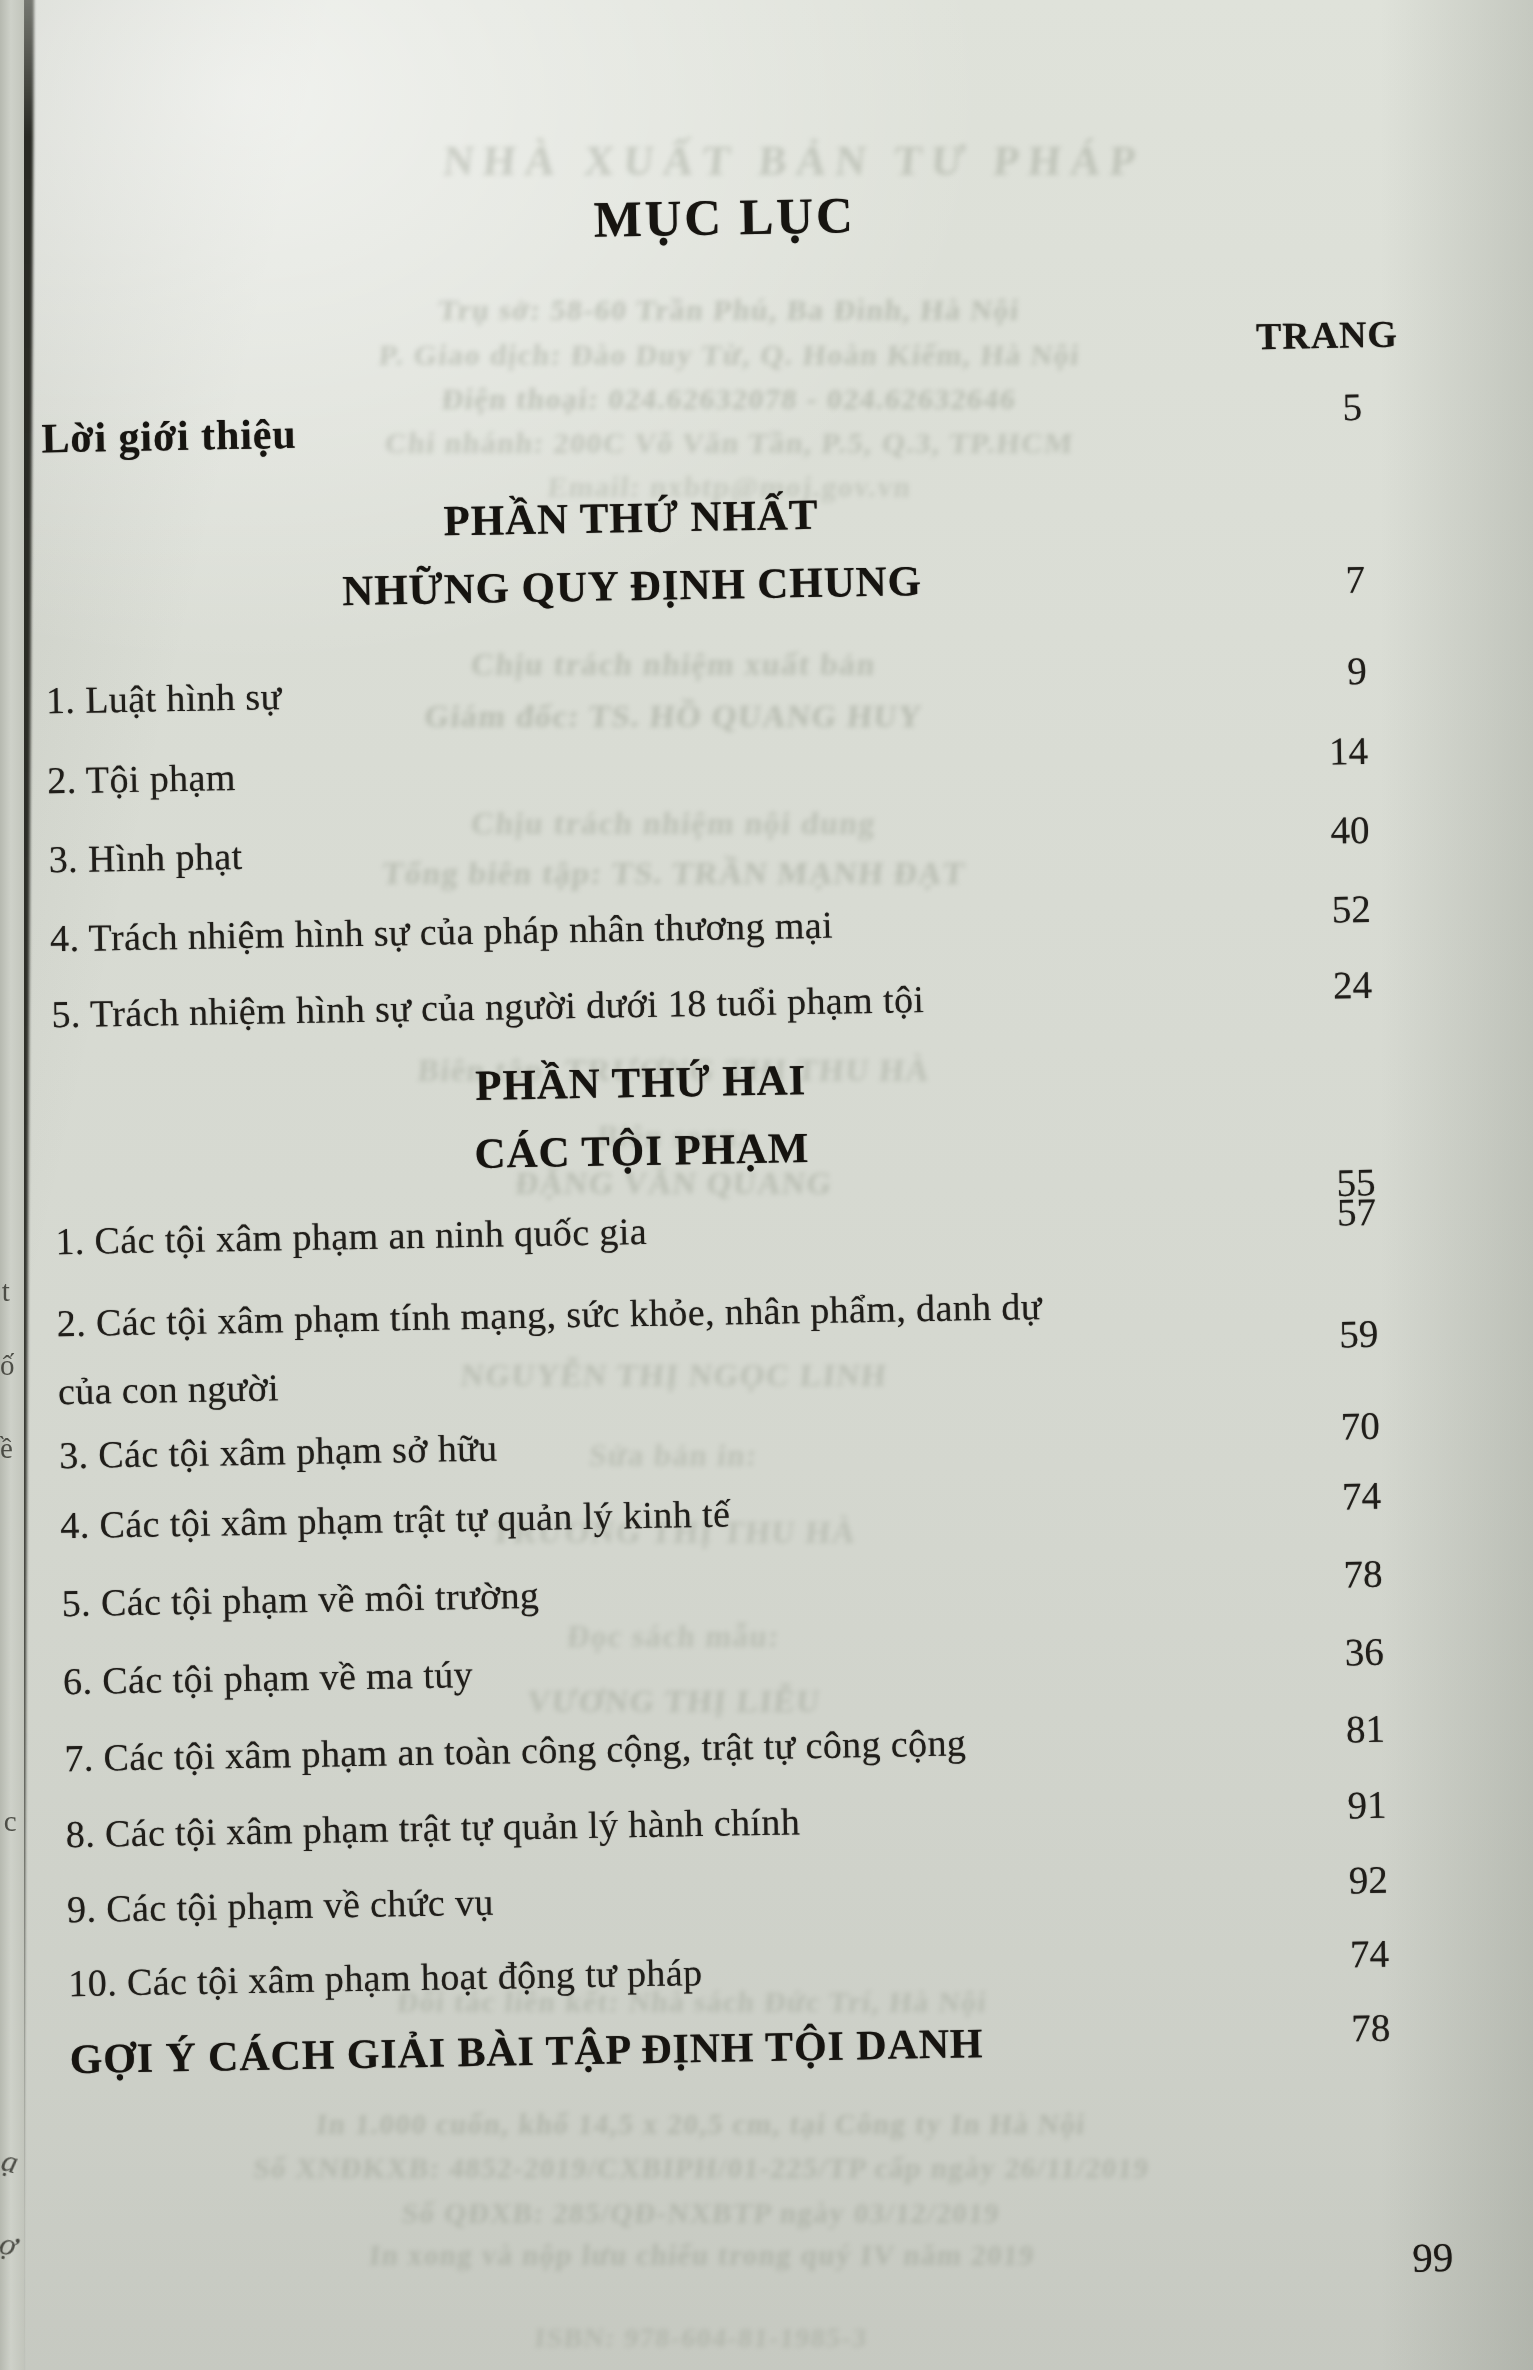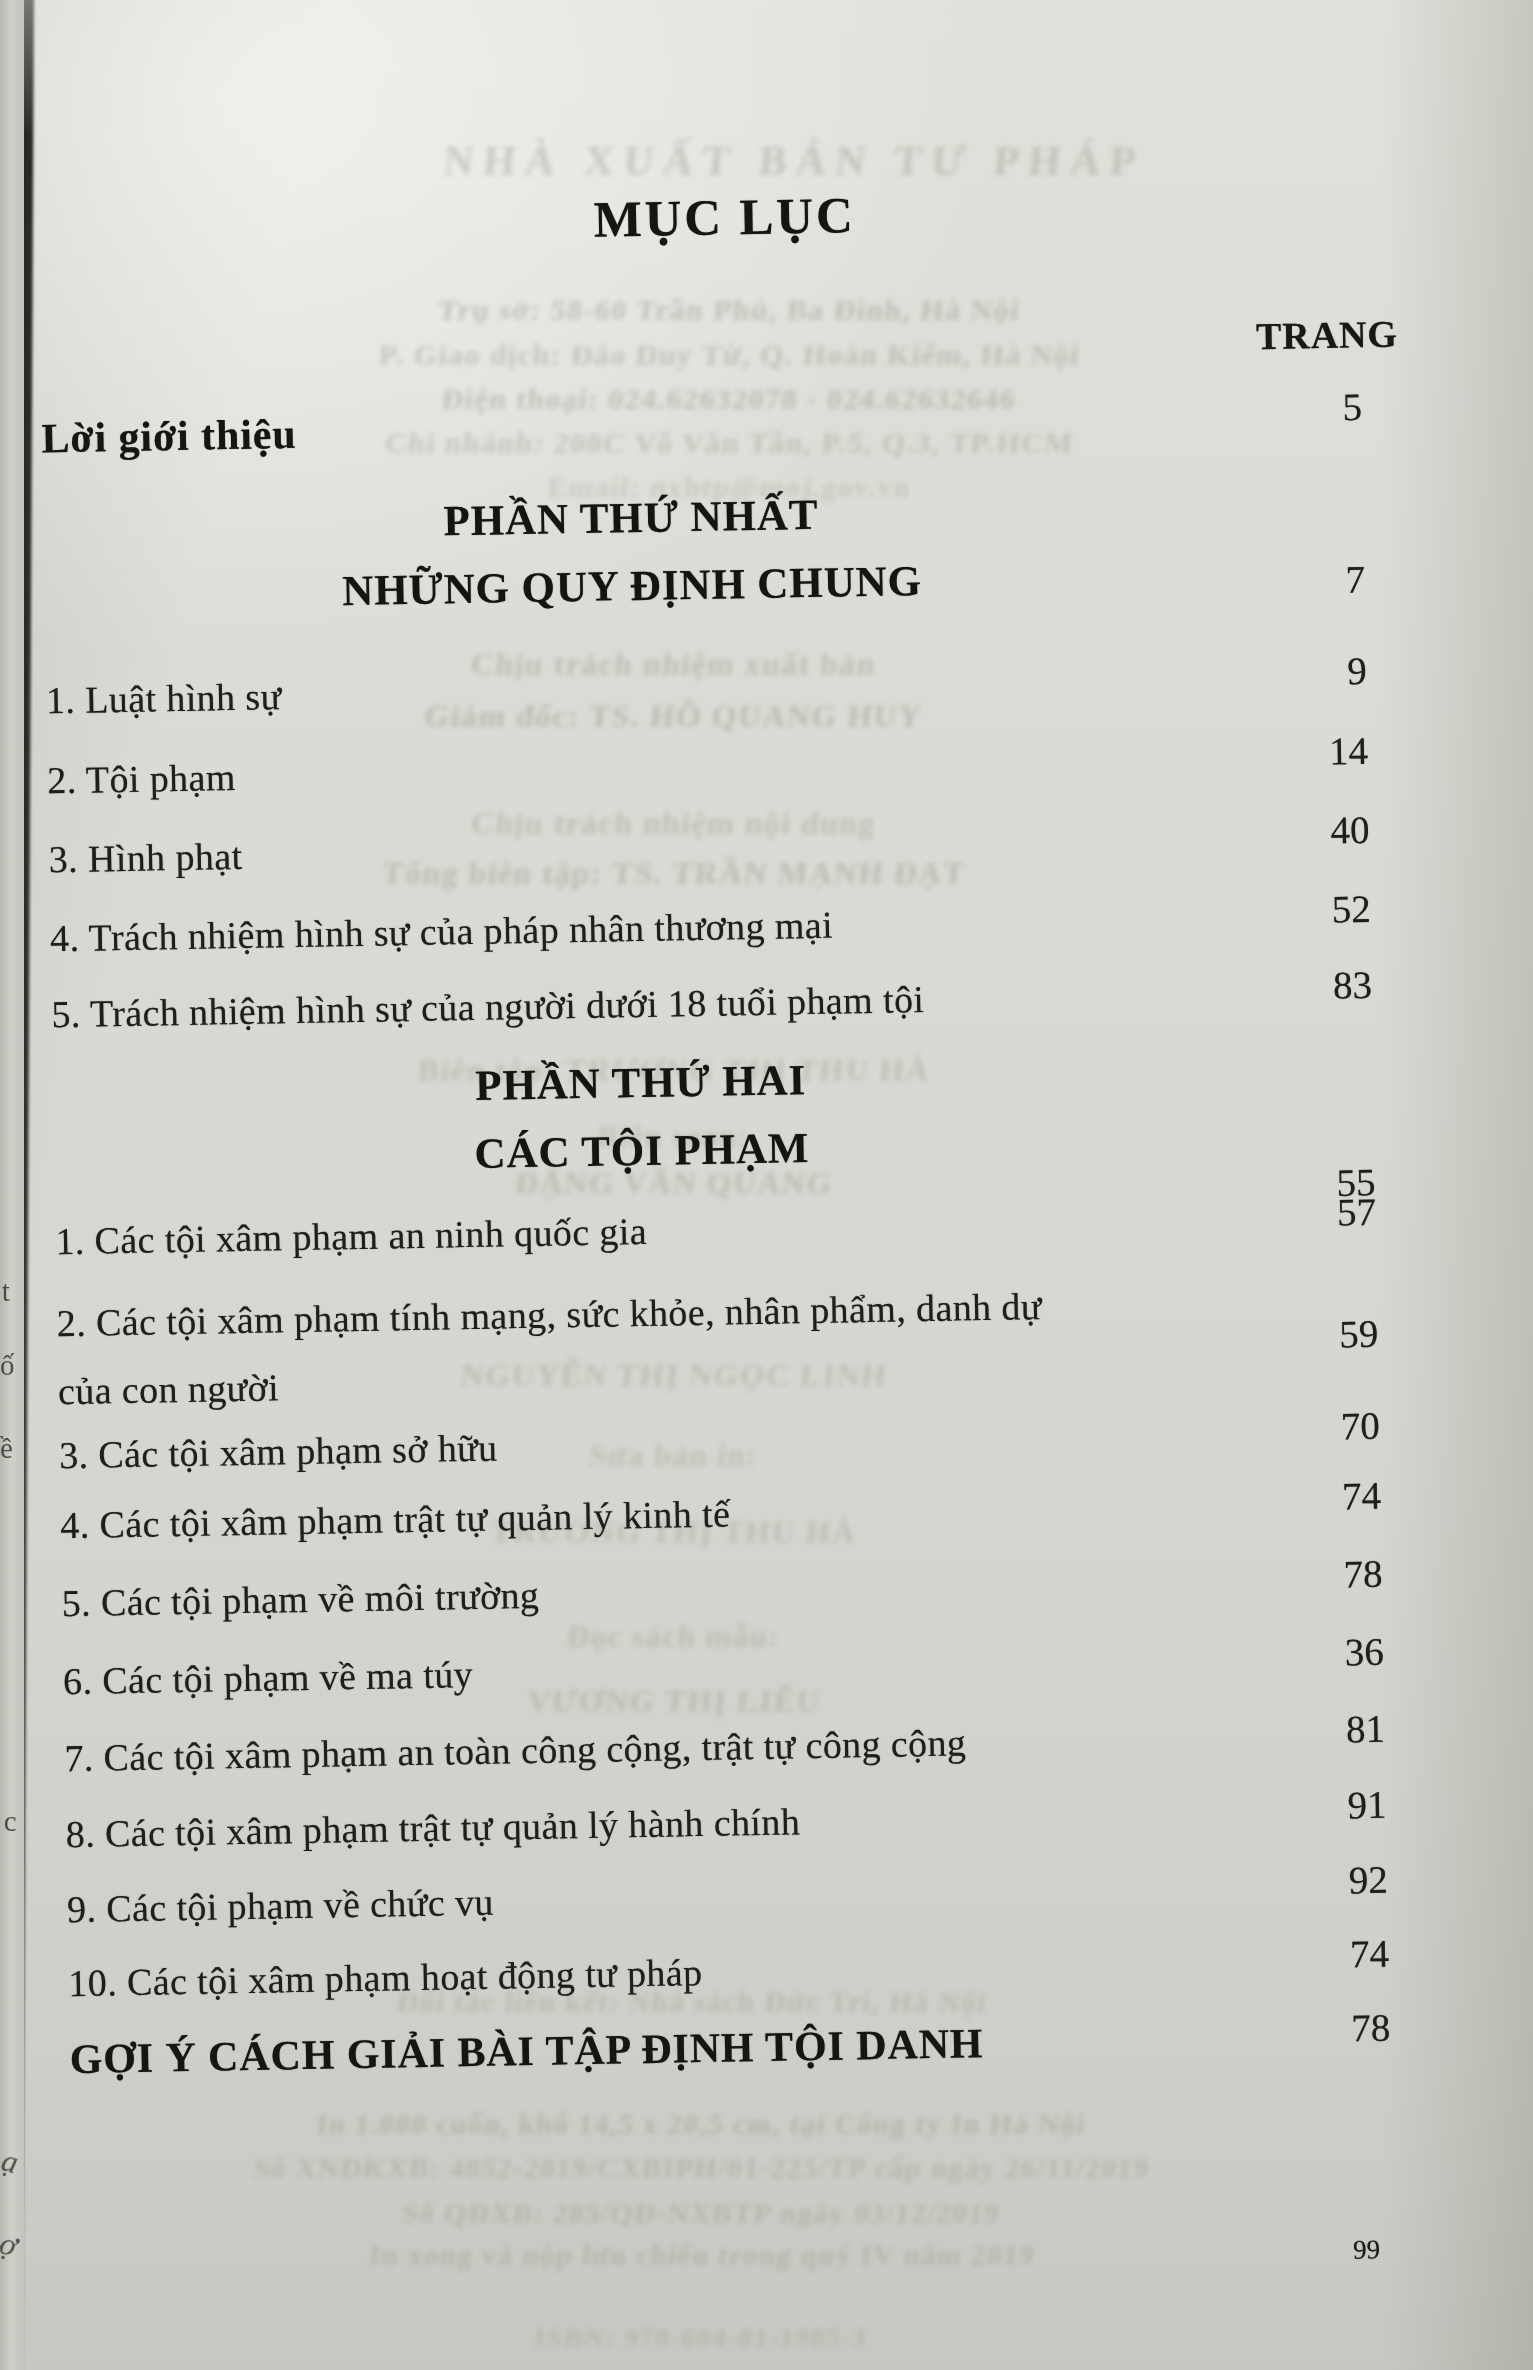--- a/index.html
+++ b/index.html
@@ -81,22 +81,22 @@
   }
   .row .num.mid{top:52px;}
   .row.bold .label{font-weight:700;font-size:42px;letter-spacing:0.9px;color:#171511;}
   .heading{
     position:absolute;left:54px;width:1176px;
     text-align:center;font-size:43px;font-weight:700;letter-spacing:0.9px;
     color:#161410;white-space:nowrap;
   }
   .hnum{position:absolute;right:159px;font-size:39px;}
   .footer-num{
-    position:absolute;top:2245px;left:1334px;
-    font-size:27px;color:#1c1a16;
+    position:absolute;top:2245px;left:1393px;
+    font-size:41px;color:#1c1a16;
   }
 </style>
 </head>
 <body>
 
 <div class="page">
 
   <div class="ghost-layer">
     <div class="ghost" style="top:137px;left:388px;width:812px;font-size:42px;opacity:.26;letter-spacing:9.2px;">NHÀ XUẤT BẢN TƯ PHÁP</div>
     <div class="ghost" style="top:293px;left:323px;width:812px;font-size:30px;opacity:.30;">Trụ sở: 58-60 Trần Phú, Ba Đình, Hà Nội</div>
@@ -160,21 +160,21 @@
     <div class="row" style="top:825px;">
       <span class="label">3. Hình phạt</span>
       <span class="num">40</span>
     </div>
     <div class="row" style="top:904px;">
       <span class="label">4. Trách nhiệm hình sự của pháp nhân thương mại</span>
       <span class="num">52</span>
     </div>
     <div class="row" style="top:980px;">
       <span class="label">5. Trách nhiệm hình sự của người dưới 18 tuổi phạm tội</span>
-      <span class="num">83</span>
+      <span class="num">24</span>
     </div>
 
     <div class="heading" style="top:1056px;">PHẦN THỨ HAI</div>
     <div class="heading" style="top:1124px;">CÁC TỘI PHẠM</div>
     <div class="hnum" style="top:1170px;">55</div>
 
     <div class="row" style="top:1207px;">
       <span class="label">1. Các tội xâm phạm an ninh quốc gia</span>
       <span class="num">57</span>
     </div>

